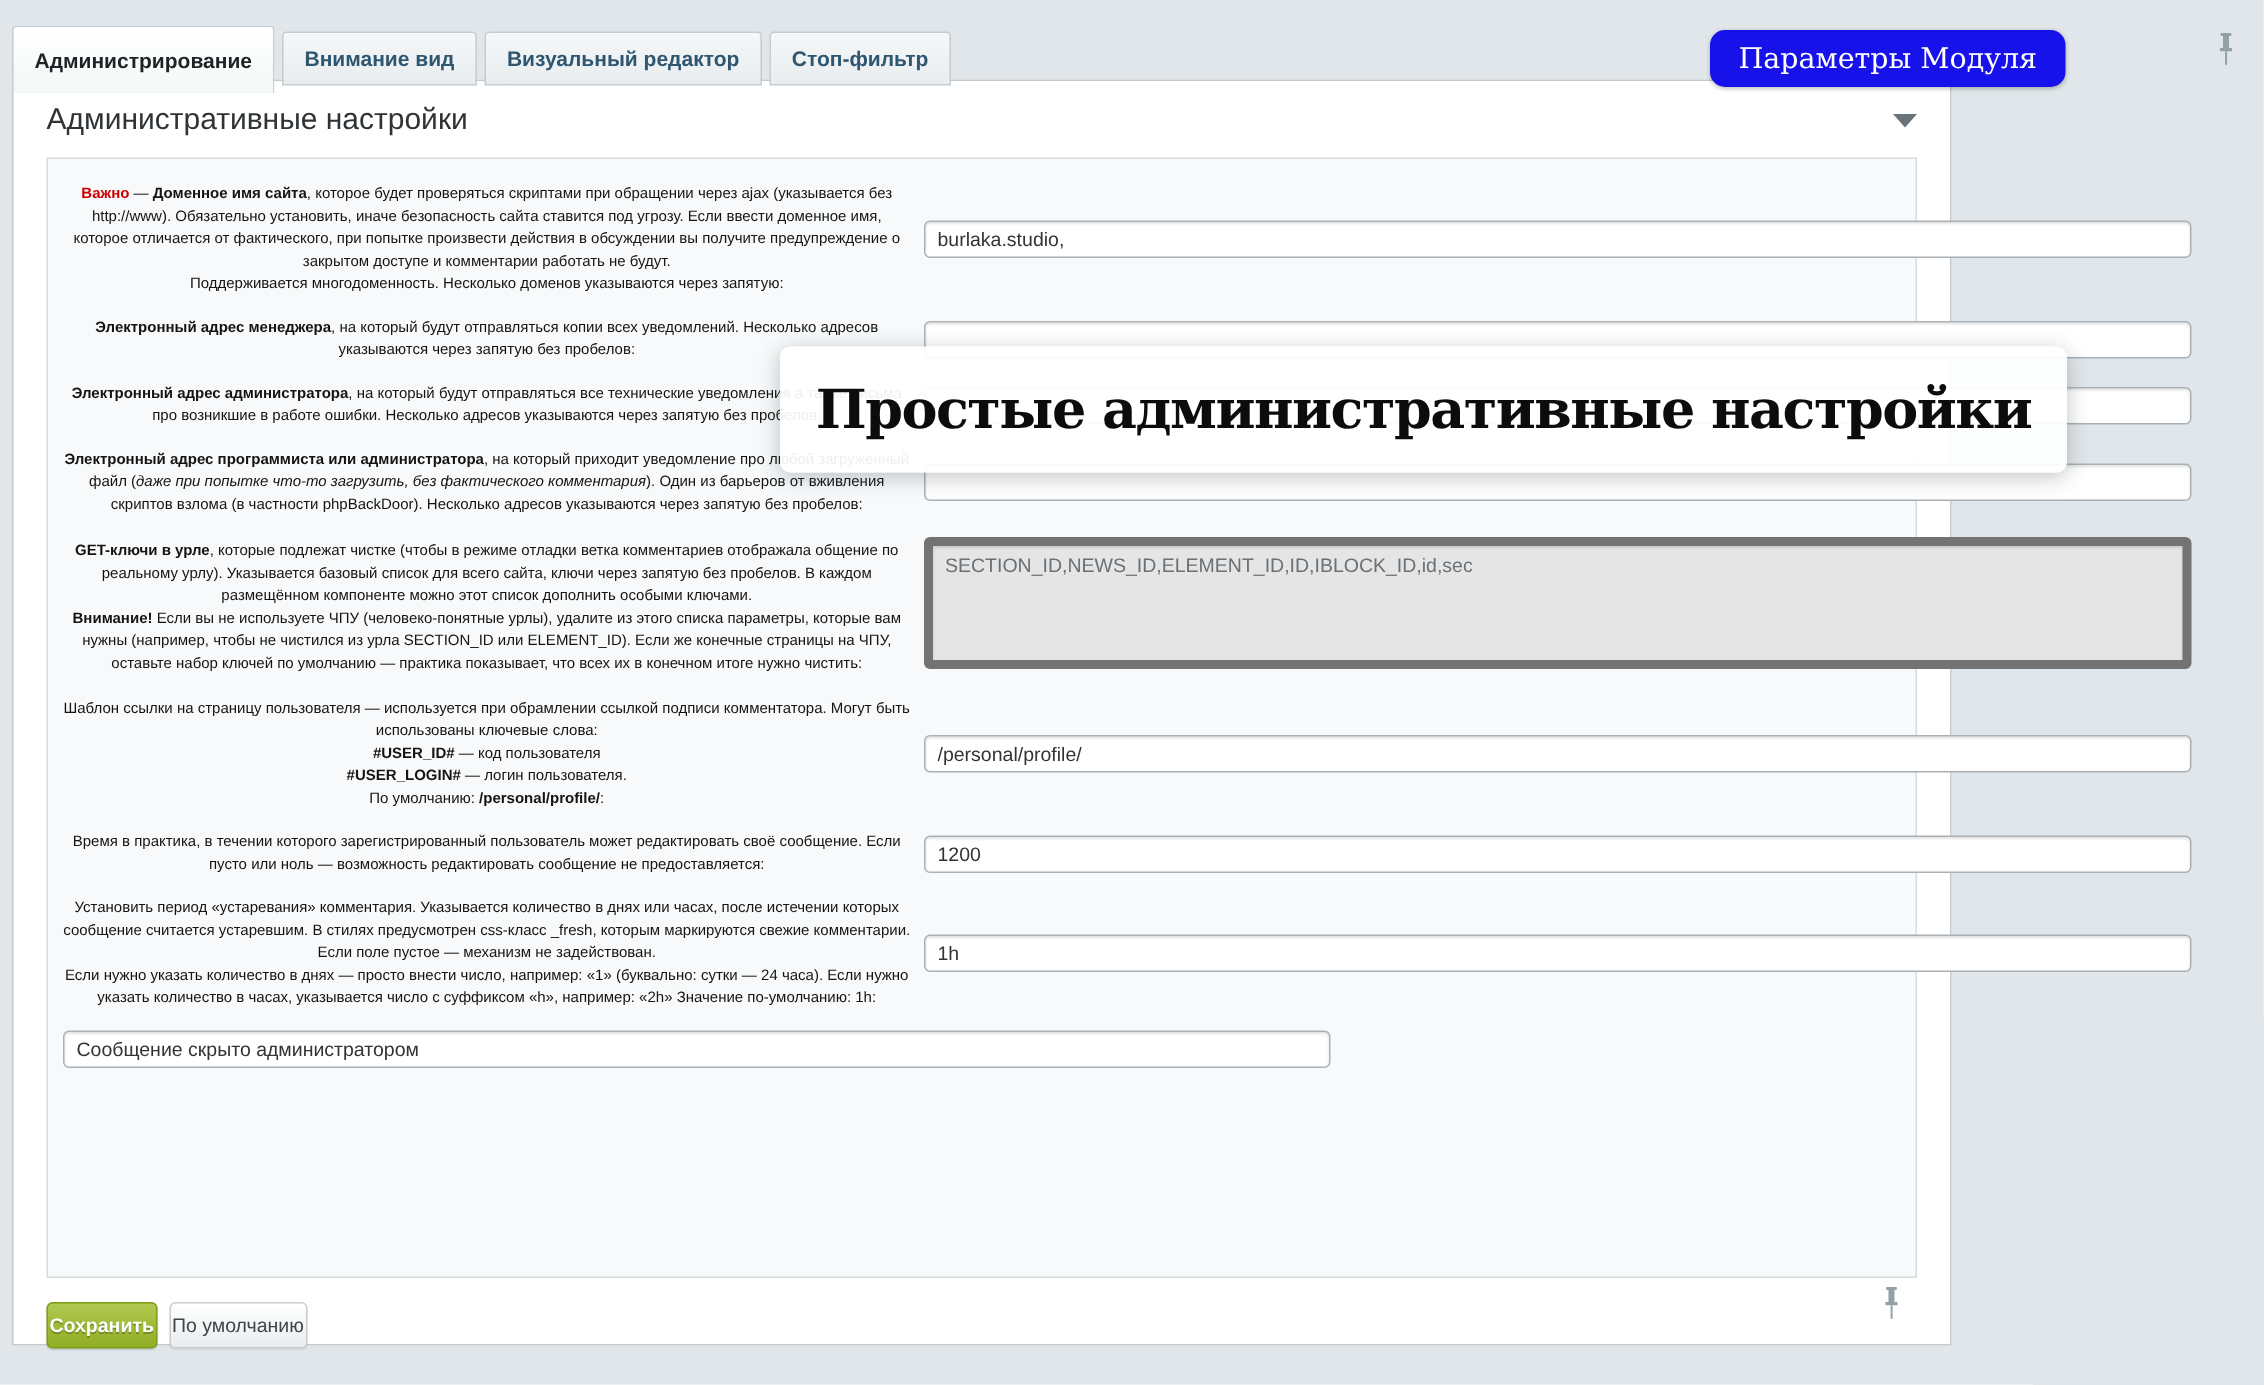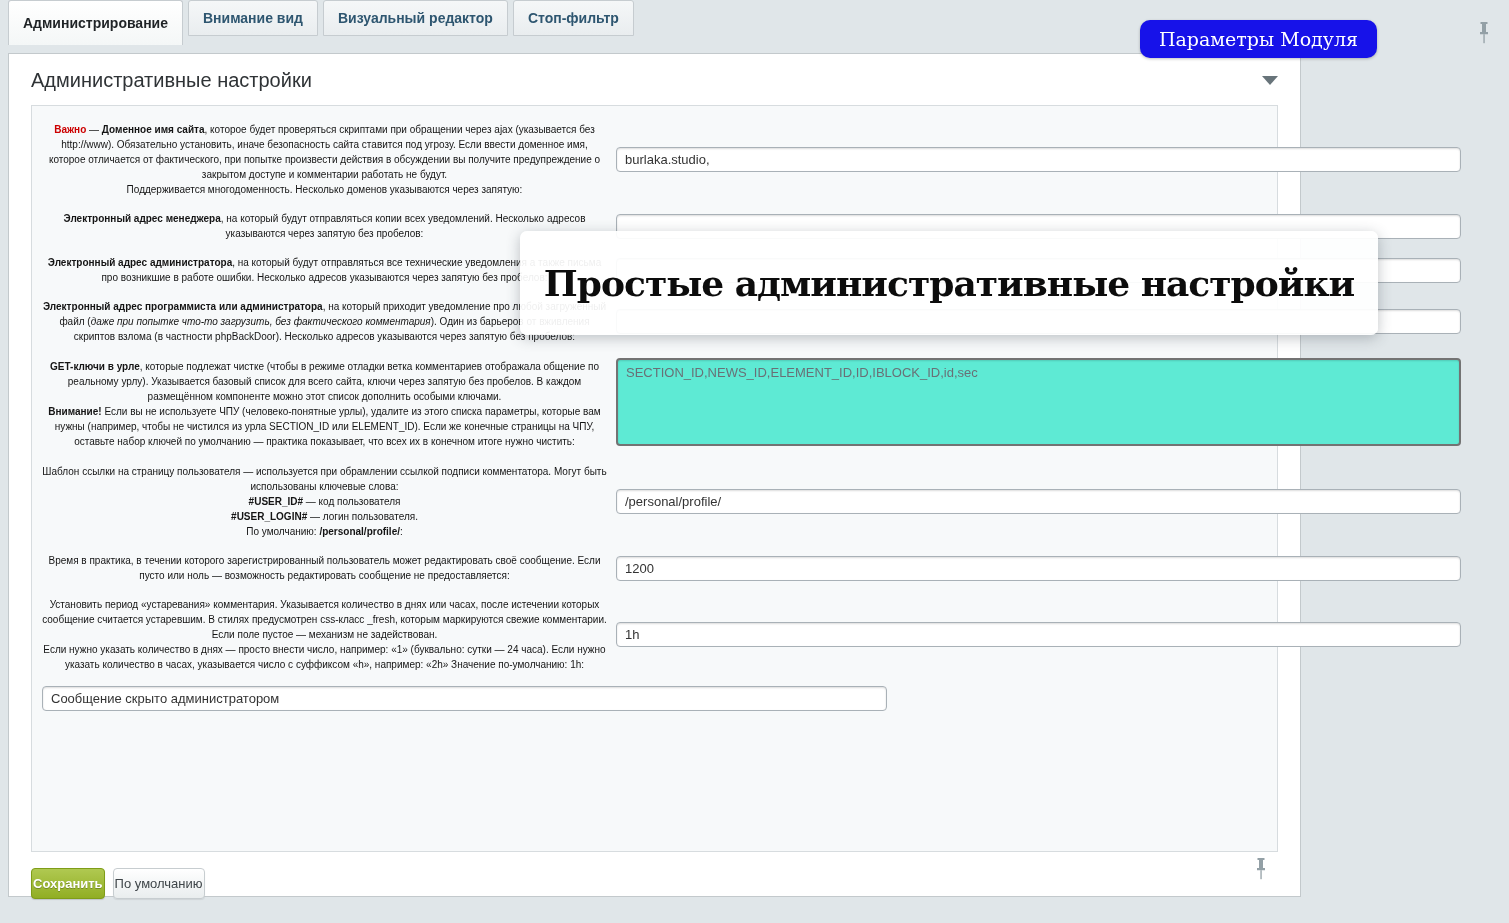--- a/index.html
+++ b/index.html
@@ -4,21 +4,21 @@
 <style>
   * { box-sizing: border-box; }
   html,body { margin:0; padding:0; }
   body {
     width:1509px; height:923px; position:relative; overflow:hidden;
     background:#e0e6e9;
     font-family:"Liberation Sans","DejaVu Sans",sans-serif;
   }
 
   
-  .tabbar { position:absolute; top:0; left:8px; height:61px; display:flex; z-index:3; }
+  .tabbar { position:absolute; top:0; left:8px; height:61px; display:flex; align-items:flex-end; z-index:3; }
   .tab {
     display:flex; align-items:center; justify-content:center;
     height:36px; margin:0 5px 4px 0; padding:0 14px;
     font-size:14px; font-weight:bold; color:#2e5670;
     background:linear-gradient(#f5f7f8,#e9edef);
     border:1px solid #c6ccd0; border-radius:3px 3px 0 0;
     cursor:pointer; white-space:nowrap;
   }
   .tab.active {
     height:45px; margin-bottom:-1px; color:#1f2326;
@@ -46,22 +46,22 @@
   .fld { width:845px; flex:none; }
   input.txt {
     width:100%; height:25px; padding:0 8px;
     border:1px solid #a9b1b7; border-radius:4px;
     font-size:13px; color:#333; background:#fff;
     box-shadow:inset 0 1px 2px rgba(0,0,0,.14);
     font-family:inherit;
   }
   textarea.txt {
     width:100%; height:88px; padding:5px 8px; resize:none;
-    border:2px solid #737373; border-radius:4px;
-    font-size:13px; color:#697076; background:#5eead4;
+    border:6px solid #737373; border-radius:4px;
+    font-size:13px; color:#697076; background:#e5e5e5;
     box-shadow:inset 0 1px 2px rgba(0,0,0,.14);
     font-family:inherit; line-height:16px;
   }
 
   
   .footer { display:flex; gap:8px; padding:16px 22px 0 22px; align-items:center; }
   .btn {
     height:31px; padding:0 1px; display:flex; align-items:center;
     font-size:13px; border-radius:4px; cursor:pointer; white-space:nowrap;
   }
@@ -80,21 +80,21 @@
   
   .module-btn {
     position:absolute; top:20px; left:1140px; width:237px; height:38px;
     display:flex; align-items:center; justify-content:center;
     border-radius:10px; color:#fff; cursor:pointer; z-index:6;
     font-family:"DejaVu Serif","Liberation Serif",serif;
     font-weight:normal; font-size:19px;
     box-shadow:0 1px 3px rgba(0,0,0,.25);
   }
   .overlay {
-    position:absolute; left:520px; top:231px; width:858px; height:104px;
+    position:absolute; left:520px; top:231px; width:858px; height:84px;
     display:flex; align-items:center; justify-content:center;
     background:rgba(255,255,255,.93); border-radius:7px; z-index:5;
     box-shadow:0 3px 14px rgba(50,60,70,.30);
   }
   .overlay-text {
     font-family:"DejaVu Serif","Liberation Serif",serif;
     font-weight:bold; font-size:36px; letter-spacing:-1px;
     color:#0c0c0c; white-space:nowrap;
   }
   .pin { position:absolute; cursor:pointer; line-height:0; }

